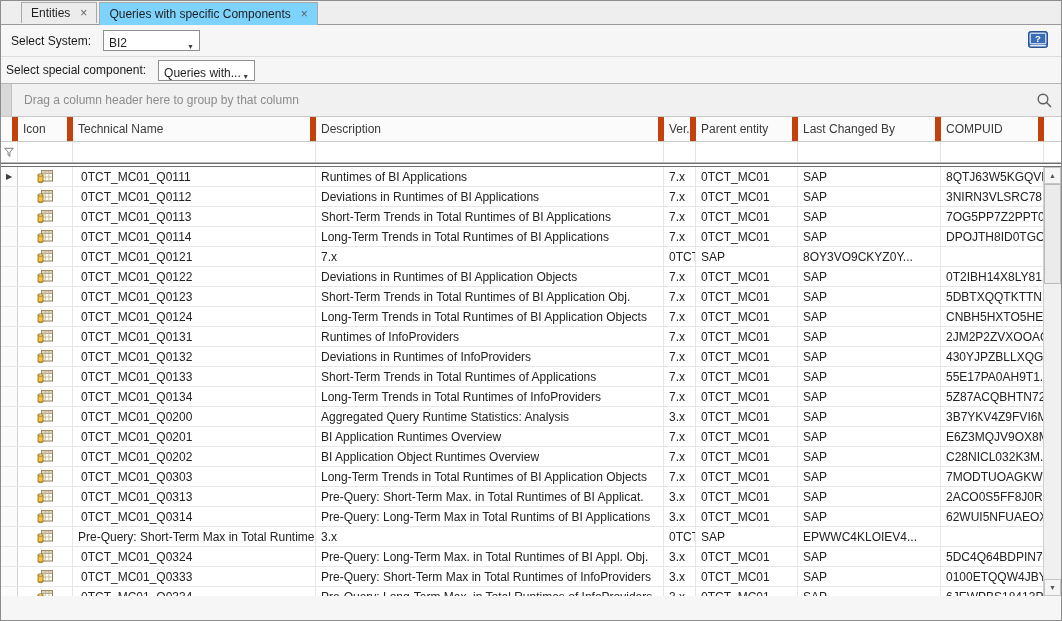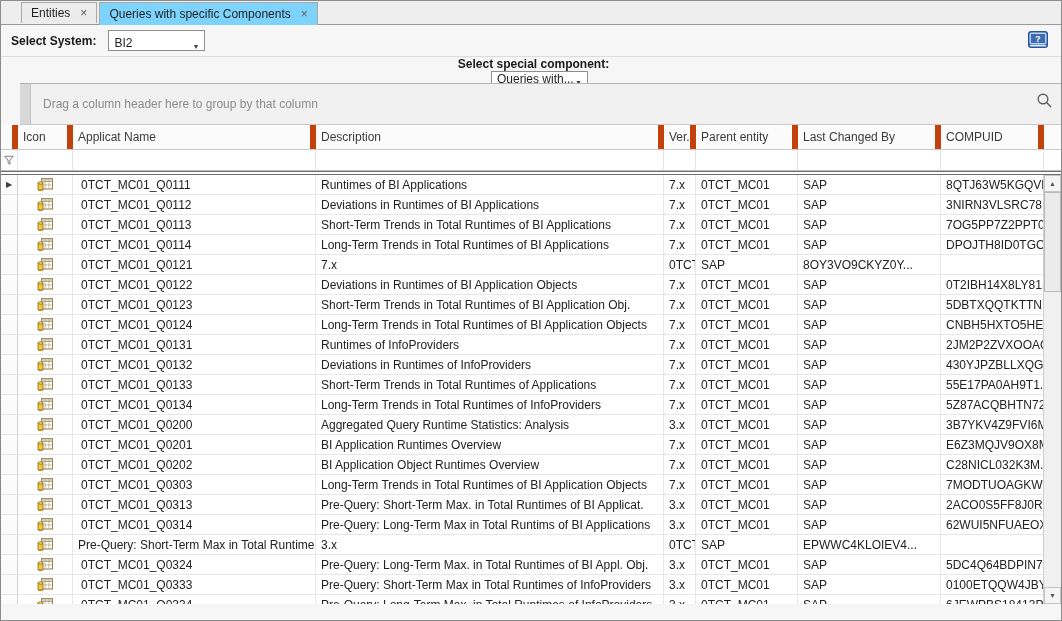--- a/index.html
+++ b/index.html
@@ -13,35 +13,35 @@
   .tabstrip { height:24px; background:#eeeeee; border-bottom:1px solid #999;
               display:flex; align-items:center; padding-left:20px; box-sizing:border-box; }
   .tab { height:21px; display:flex; align-items:center; gap:10px; padding:0 9px;
          border:1px solid #a9a9a9; border-bottom:none; background:#ececec;
          margin-right:2px; box-sizing:border-box; white-space:nowrap; cursor:default; }
   .tab.active { background:#7dd3fc; height:23px; margin-bottom:-1px; z-index:2; }
   .tab-close { color:#5f5f5f; font-size:12px; line-height:10px; }
   
   .bar { background:#f6f6f6; display:flex; align-items:center; box-sizing:border-box; position:relative; }
   .bar-system { height:32px; border-bottom:1px solid #dcdcdc; padding-left:10px; }
-  .bar-component { height:26px; padding-left:5px;flex-direction:column; }
+  .bar-component { height:26px; padding-left:5px; }
   .bar-export { height:26px; padding-left:6px; border-bottom:1px solid #c2c2c2; }
-  .lbl { color:#1a1a1a;font-weight:bold; }
+  .lbl { color:#1a1a1a; }
   .combo { width:97px; height:21px; background:#fff; border:1px solid #8f8f8f;
            display:flex; align-items:flex-end; justify-content:space-between;
            padding:0 5px; box-sizing:border-box; margin-left:12px; }
   .combo .arrow { font-size:7px; color:#3f3f3f; }
   .help-btn { position:absolute; right:12px; top:5px; width:22px; height:19px;
               display:flex; align-items:center; justify-content:center; cursor:default; }
   .excel-btn { width:22px; height:20px; display:flex; align-items:center; }
   .entities-count { margin-left:auto; padding-right:8px; color:#1a1a1a; }
   
-  .group-panel { height:42px; background:#f1f1f1; border-top:1px solid #b5b5b5;
+  .group-panel { height:34px; background:#f1f1f1; border-top:1px solid #b5b5b5;
                  border-bottom:1px solid #c9c9c9; display:flex; align-items:center;
-                 box-sizing:border-box; position:relative;margin-left:19px; }
+                 box-sizing:border-box; position:relative; }
   .group-strip { width:10px; height:100%; background:#d8d8d8; border-right:1px solid #c2c2c2; margin-right:12px; }
   .group-text { color:#8c8c8c; }
   .search-btn { position:absolute; right:8px; top:8px; }
   .gridrow { display:grid; grid-template-columns:17px 55px 243px 348px 32px 102px 143px 103px 1fr; }
   .header-row { height:25px; background:#fbfbfb; border-bottom:1px solid #c9c9c9; box-sizing:border-box; }
   .hcell { border-right:6px solid #c2410c; display:flex; align-items:center;
            padding:0 5px; color:#3b3b3b; white-space:nowrap; overflow:hidden; }
   .hcell.filler { border-right:none; }
   .filter-row { height:21px; background:#fff; border-bottom:1px solid #bdbdbd; box-sizing:border-box; }
   .fcell { border-right:1px solid #e3e3e3; display:flex; align-items:center; padding:0 3px; }
@@ -114,21 +114,21 @@
       <svg width="17" height="17" viewBox="0 0 17 17">
         <circle cx="7" cy="7" r="4.8" fill="none" stroke="#5f5f5f" stroke-width="1.4"></circle>
         <line x1="10.6" y1="10.6" x2="15" y2="15" stroke="#5f5f5f" stroke-width="1.4"></line>
       </svg>
     </div>
   </div>
 
   <div class="gridrow header-row">
     <div class="hcell"></div>
     <div class="hcell">Icon</div>
-    <div class="hcell">Applicat Name</div>
+    <div class="hcell">Technical Name</div>
     <div class="hcell">Description</div>
     <div class="hcell">Ver.</div>
     <div class="hcell">Parent entity</div>
     <div class="hcell">Last Changed By</div>
     <div class="hcell">COMPUID</div>
     <div class="hcell filler"></div>
   </div>
 
   <div class="gridrow filter-row">
     <div class="fcell">

